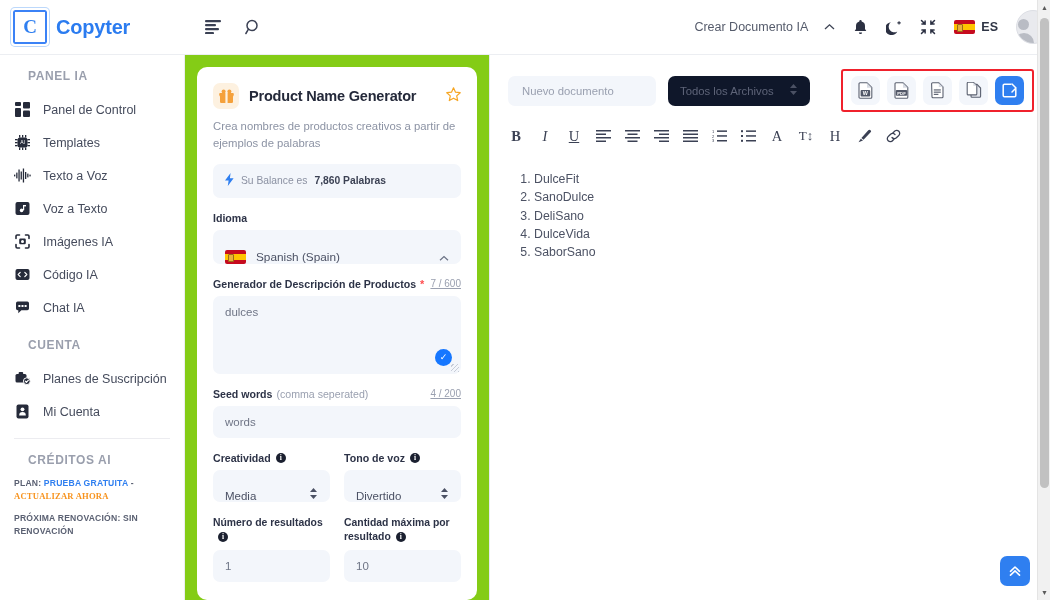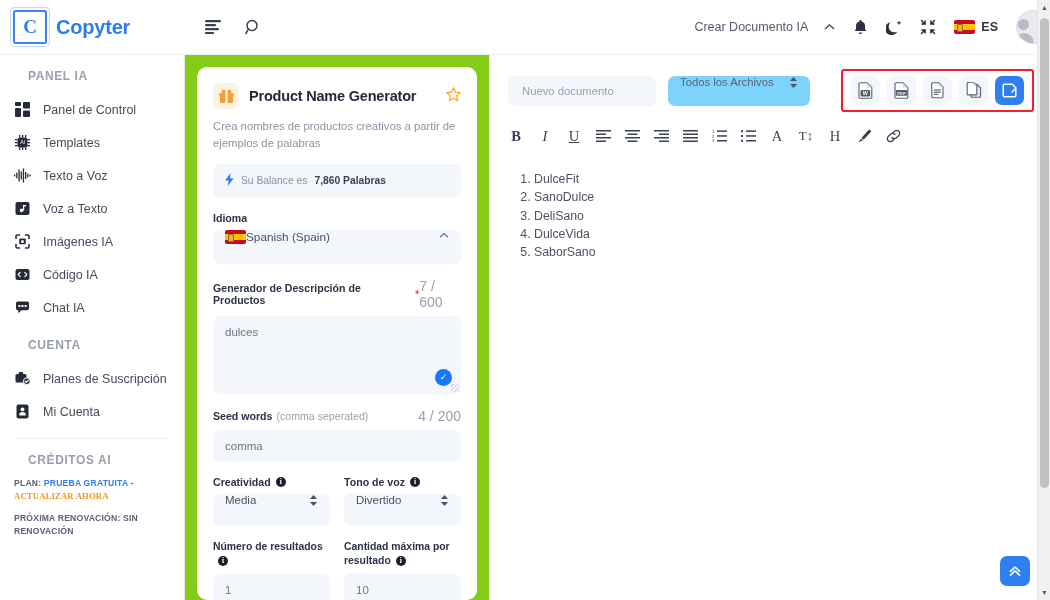--- a/index.html
+++ b/index.html
@@ -112,25 +112,25 @@
   .card-desc { font-size: 11.3px; color: #8c93a4; line-height: 1.5; margin-top: 9px; }
   .balance {
     margin-top: 12px; background: #f3f6fb; border-radius: 7px;
     padding: 9px 12px; font-size: 10.3px; color: #8b91a2;
     display: flex; align-items: center; gap: 7px;
   }
   .balance b { color: #3c4254; }
   .bolt { color: #2f7ff0; font-size: 12px; }
   .f-label { font-size: 10.6px; font-weight: 700; color: #2d3347; margin-top: 14px; margin-bottom: 6px; display: flex; align-items: center; }
   .f-label .req { color: #ff4d4f; margin-left: 4px; font-size: 11px; }
-  .f-label .count { margin-left: auto; font-weight: 400; color: #9aa0b0; font-size: 14px; }
+  .f-label .count { margin-left: auto; font-weight: 400; color: #9aa0b0; font-size: 10px; text-decoration: underline; }
   .f-label .soft { font-weight: 400; color: #9aa0b0; margin-left: 4px; }
   .sel {
     background: #f3f6fb; border-radius: 7px; height: 34px;
-    display: flex; align-items: flex-start; padding: 0 12px;
+    display: flex; align-items: flex-end; gap: 10px; padding: 0 12px;
     font-size: 11.8px; color: #4b5164; cursor: pointer;
   }
   .sel .caret { margin-left: auto; font-size: 10px; color: #6b7285; }
   .ta {
     background: #f3f6fb; border-radius: 7px; height: 78px;
     padding: 10px 12px; font-size: 11.5px; color: #6f7586;
     position: relative;
   }
   .gram {
     position: absolute; right: 9px; bottom: 8px;
@@ -158,22 +158,22 @@
 
   
   .editor { flex: 1; background: #ffffff; position: relative; min-width: 0; padding: 14px 0 0 0; }
   .editor-top { display: flex; align-items: center; gap: 12px; padding: 0 16px 0 18px; }
   .doc-name {
     width: 148px; height: 30px; background: #f3f6fb; border-radius: 7px;
     display: flex; align-items: center; padding: 0 14px;
     font-size: 11.3px; color: #9aa0b0;
   }
   .file-sel {
-    width: 142px; height: 30px; background: #7dd3fc; border-radius: 7px;
-    display: flex; padding: 0 12px;
+    width: 142px; height: 30px; background: #0f172a; border-radius: 7px;
+    display: flex; align-items: center; padding: 0 12px;
     font-size: 11.3px; color: #5e6478; cursor:pointer;
   }
   .file-sel .caret { margin-left: auto; font-size: 10px; color: #5e6478; }
 
   .export-group {
     margin-left: auto; display: flex; align-items: center; gap: 7px;
     border: 2px solid #f0212c; border-radius: 3px; padding: 5px 8px;
   }
   .exp-btn {
     width: 29px; height: 29px; border-radius: 7px; background: #f3f6fb;
@@ -492,21 +492,21 @@
           <span class="gram">✓</span>
           <span class="resize"></span>
         </div>
 
         <div class="f-label">
           <span>Seed words</span>
           <span class="soft">(comma seperated)</span>
           <span class="count">4 / 200</span>
         </div>
         <div class="inp">
-          <span>comma</span>
+          <span>words</span>
         </div>
 
         <div class="two-col">
           <div>
             <div class="f-label">
               <span>Creatividad</span>
               <span class="info-dot">i</span>
             </div>
             <div class="sel small">
               <span>Media</span>

